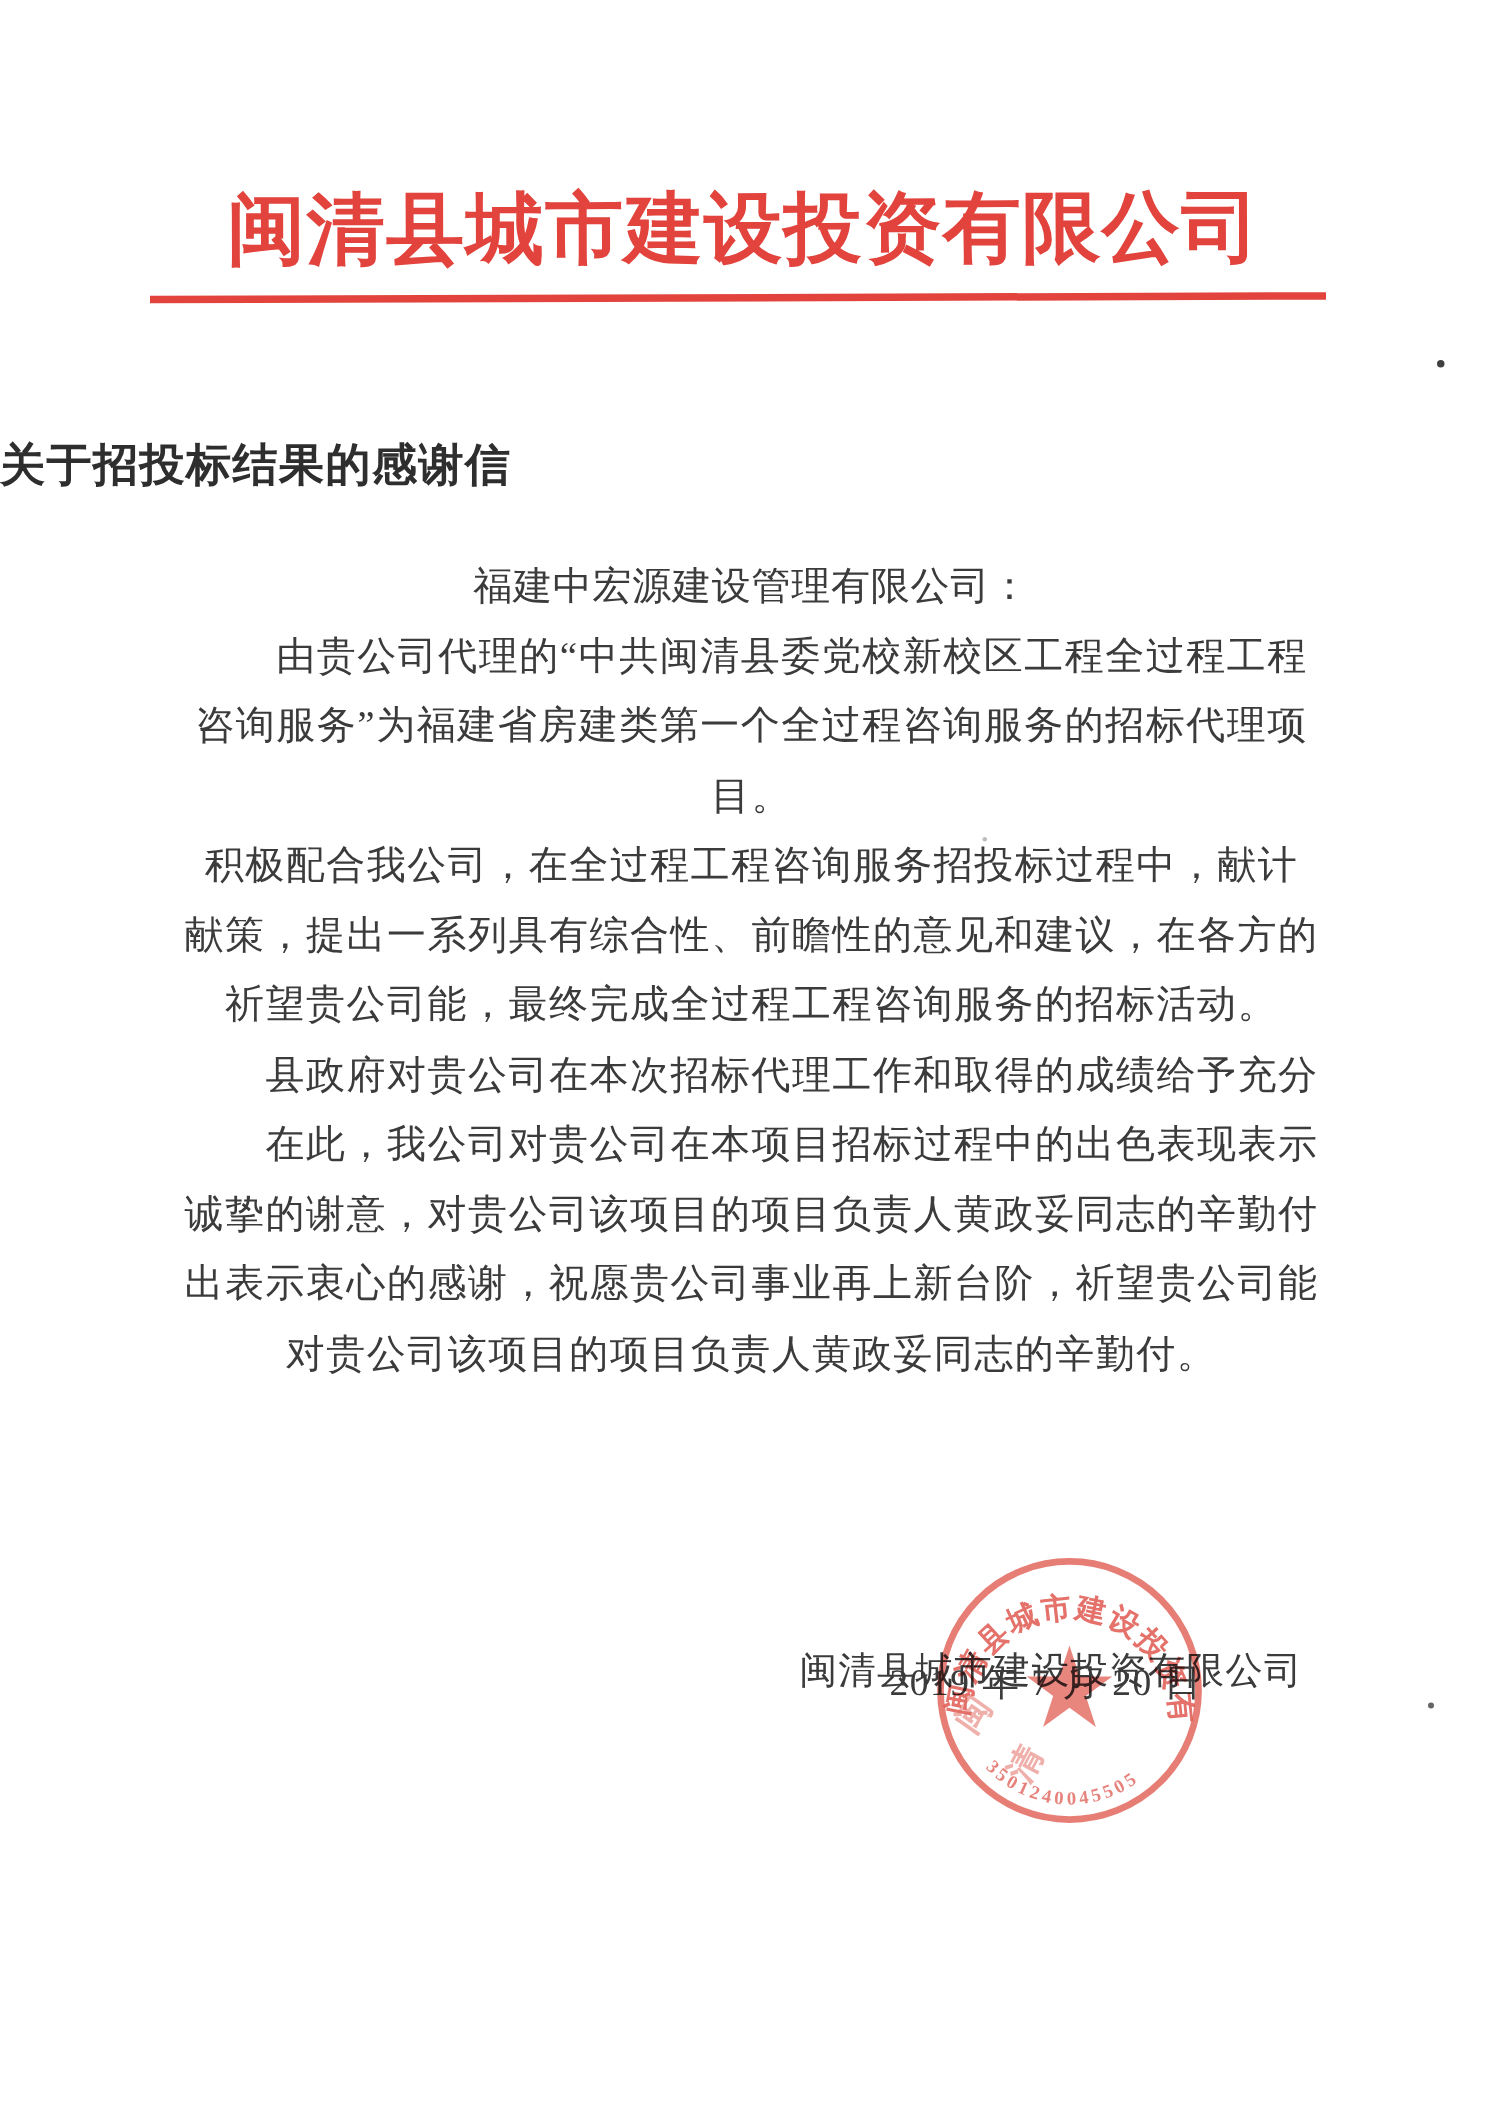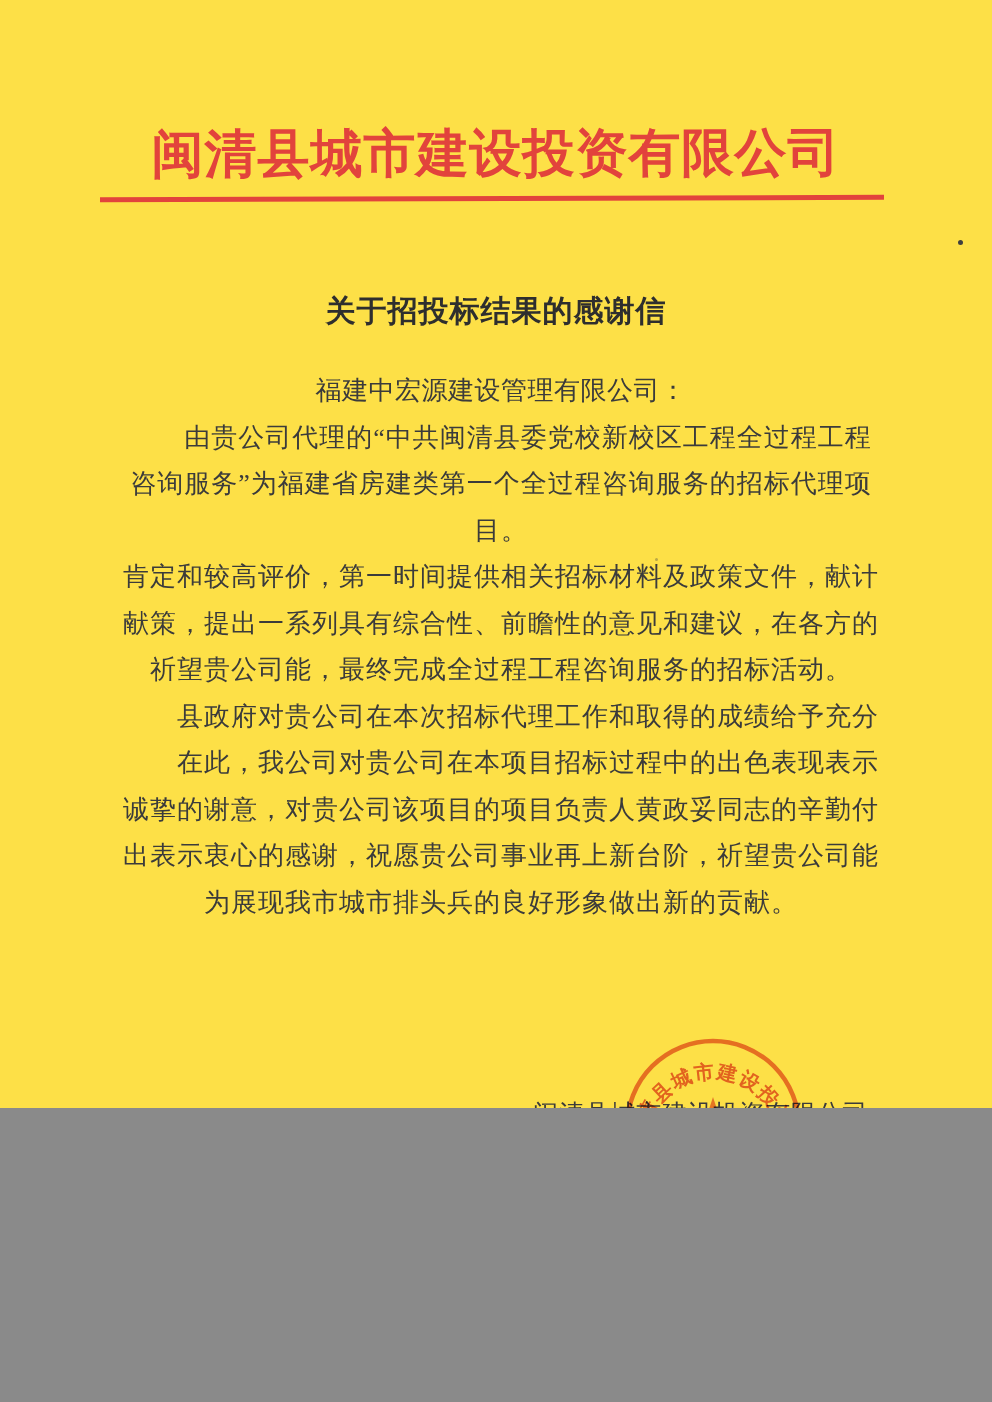--- a/index.html
+++ b/index.html
@@ -1,22 +1,22 @@
 <!DOCTYPE html>
 <html><head>
 <meta charset="utf-8">
 <style>
   * { margin: 0; padding: 0; box-sizing: border-box; }
   html, body { background: #8a8a8a; }
   .page {
     position: relative;
     width: 992px;
-    height: 1108px;
+    height: 1402px;
     margin: 0 auto;
-    background: #fde047;
+    background: #ffffff;
     overflow: hidden;
     font-family: "Liberation Serif", "DejaVu Serif", serif;
     color: #3b3b3b;
   }
 
   
   .letterhead {
     position: absolute;
     top: 122px;
     left: 0;
@@ -38,21 +38,20 @@
     background: #e2433c;
     transform: rotate(-0.18deg);
   }
 
   
   .doc-title {
     position: absolute;
     top: 291px;
     left: 0;
     width: 100%;
-    text-align: center;
     font-size: 30px;
     line-height: 40px;
     font-weight: bold;
     letter-spacing: 1px;
     color: #2e2e2e;
   }
 
   
   .body-text {
     position: absolute;
@@ -127,30 +126,30 @@
 
   <div class="doc-title">关于招投标结果的感谢信</div>
 
   <div class="body-text">
     <span class="line salutation">福建中宏源建设管理有限公司：</span>
 
     <span class="line first">由贵公司代理的“中共闽清县委党校新校区工程全过程工程</span>
     <span class="line">咨询服务”为福建省房建类第一个全过程咨询服务的招标代理项</span>
     <span class="line">目。</span>
 
-    <span class="line">肯定和较高评价，第一时间提供相关招标材料及政策文件，献计</span>
+    <span class="line">积极配合我公司，在全过程工程咨询服务招投标过程中，献计</span>
     <span class="line">献策，提出一系列具有综合性、前瞻性的意见和建议，在各方的</span>
     <span class="line">祈望贵公司能，最终完成全过程工程咨询服务的招标活动。</span>
 
     <span class="line first">县政府对贵公司在本次招标代理工作和取得的成绩给予充分</span>
 
     <span class="line first">在此，我公司对贵公司在本项目招标过程中的出色表现表示</span>
     <span class="line">诚挚的谢意，对贵公司该项目的项目负责人黄政妥同志的辛勤付</span>
     <span class="line">出表示衷心的感谢，祝愿贵公司事业再上新台阶，祈望贵公司能</span>
-    <span class="line">为展现我市城市排头兵的良好形象做出新的贡献。</span>
+    <span class="line">对贵公司该项目的项目负责人黄政妥同志的辛勤付。</span>
   </div>
 
   <div class="sign-company">闽清县城市建设投资有限公司</div>
   <div class="sign-date">2019 年 7 月 20 日</div>
 
   <svg class="seal" viewBox="0 0 187 187" xmlns="http://www.w3.org/2000/svg">
     <defs>
       <path id="sealArcTop" d="M 25.1 116.3 A 68 68 0 1 1 160.9 116.3" fill="none"></path>
       <path id="sealArcBottom" d="M 30.7 136.6 A 76 76 0 0 0 155.3 136.6" fill="none"></path>
     </defs>

